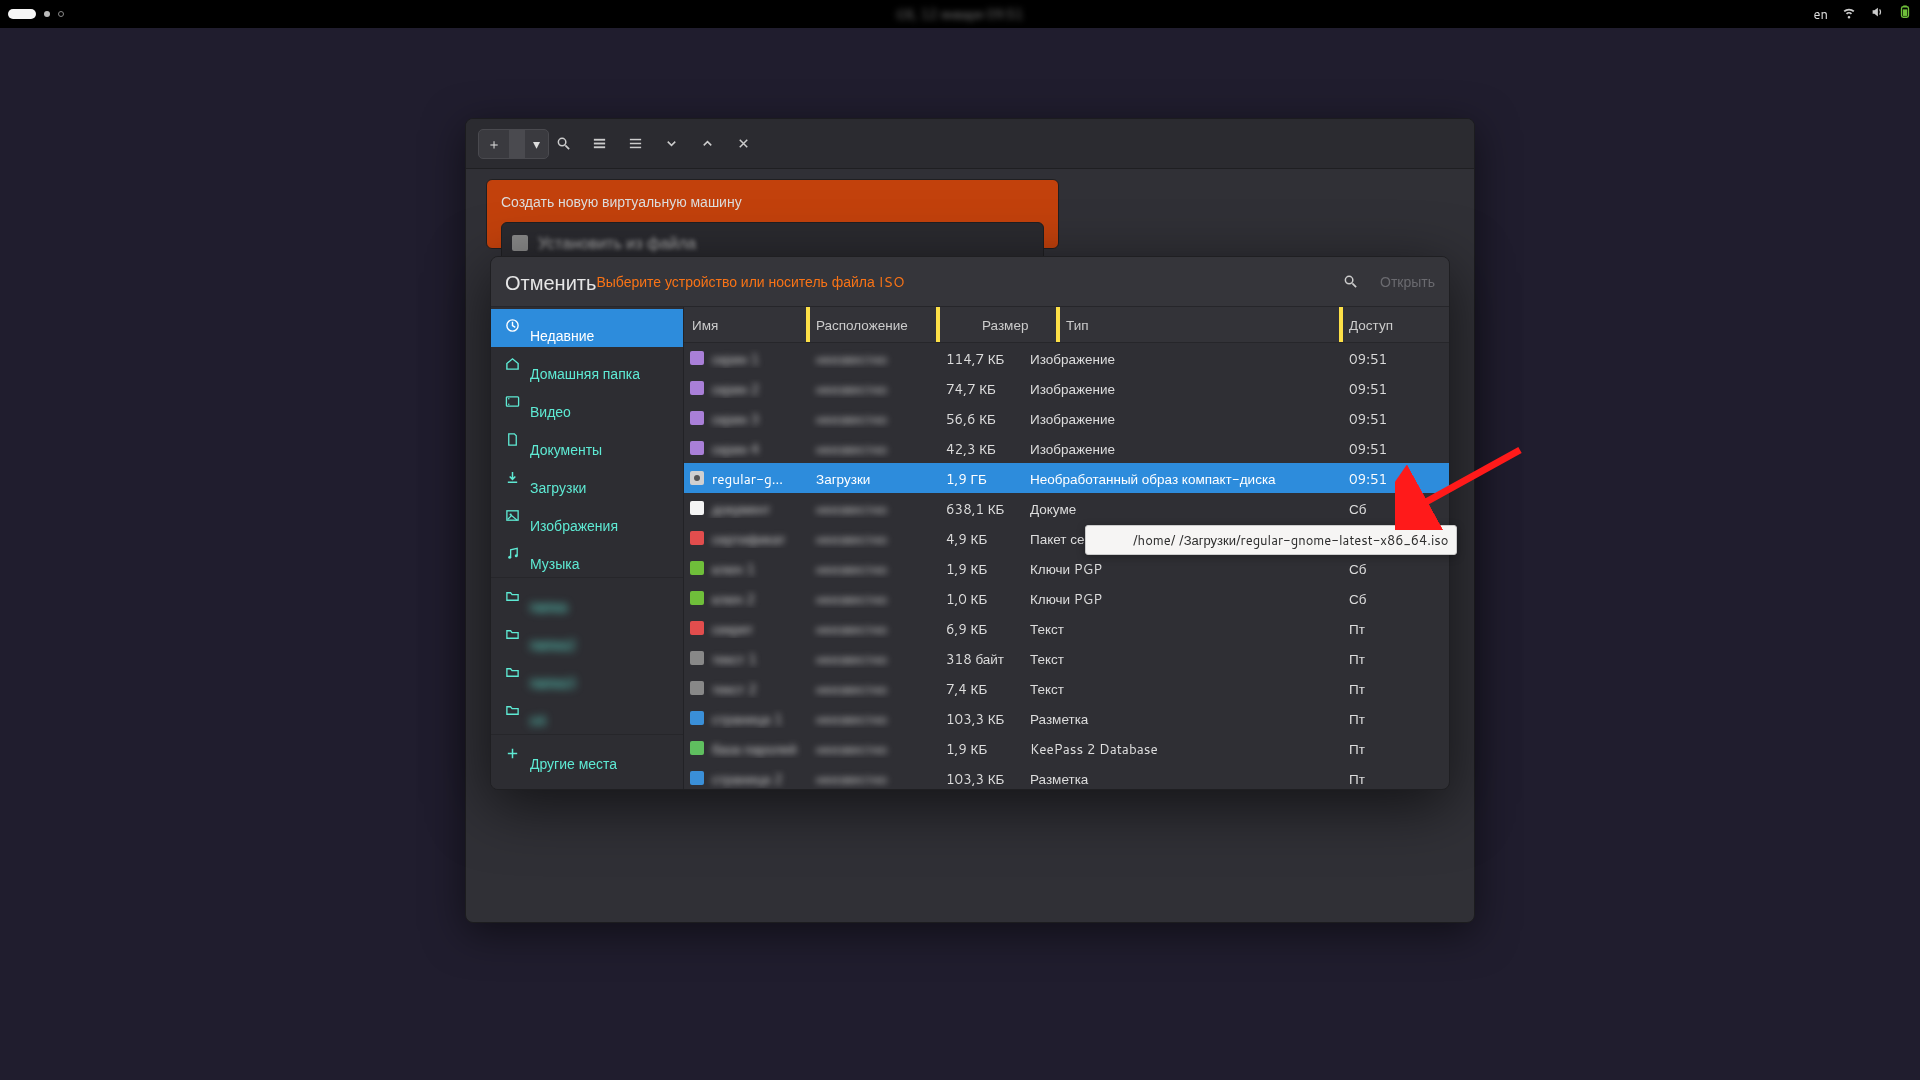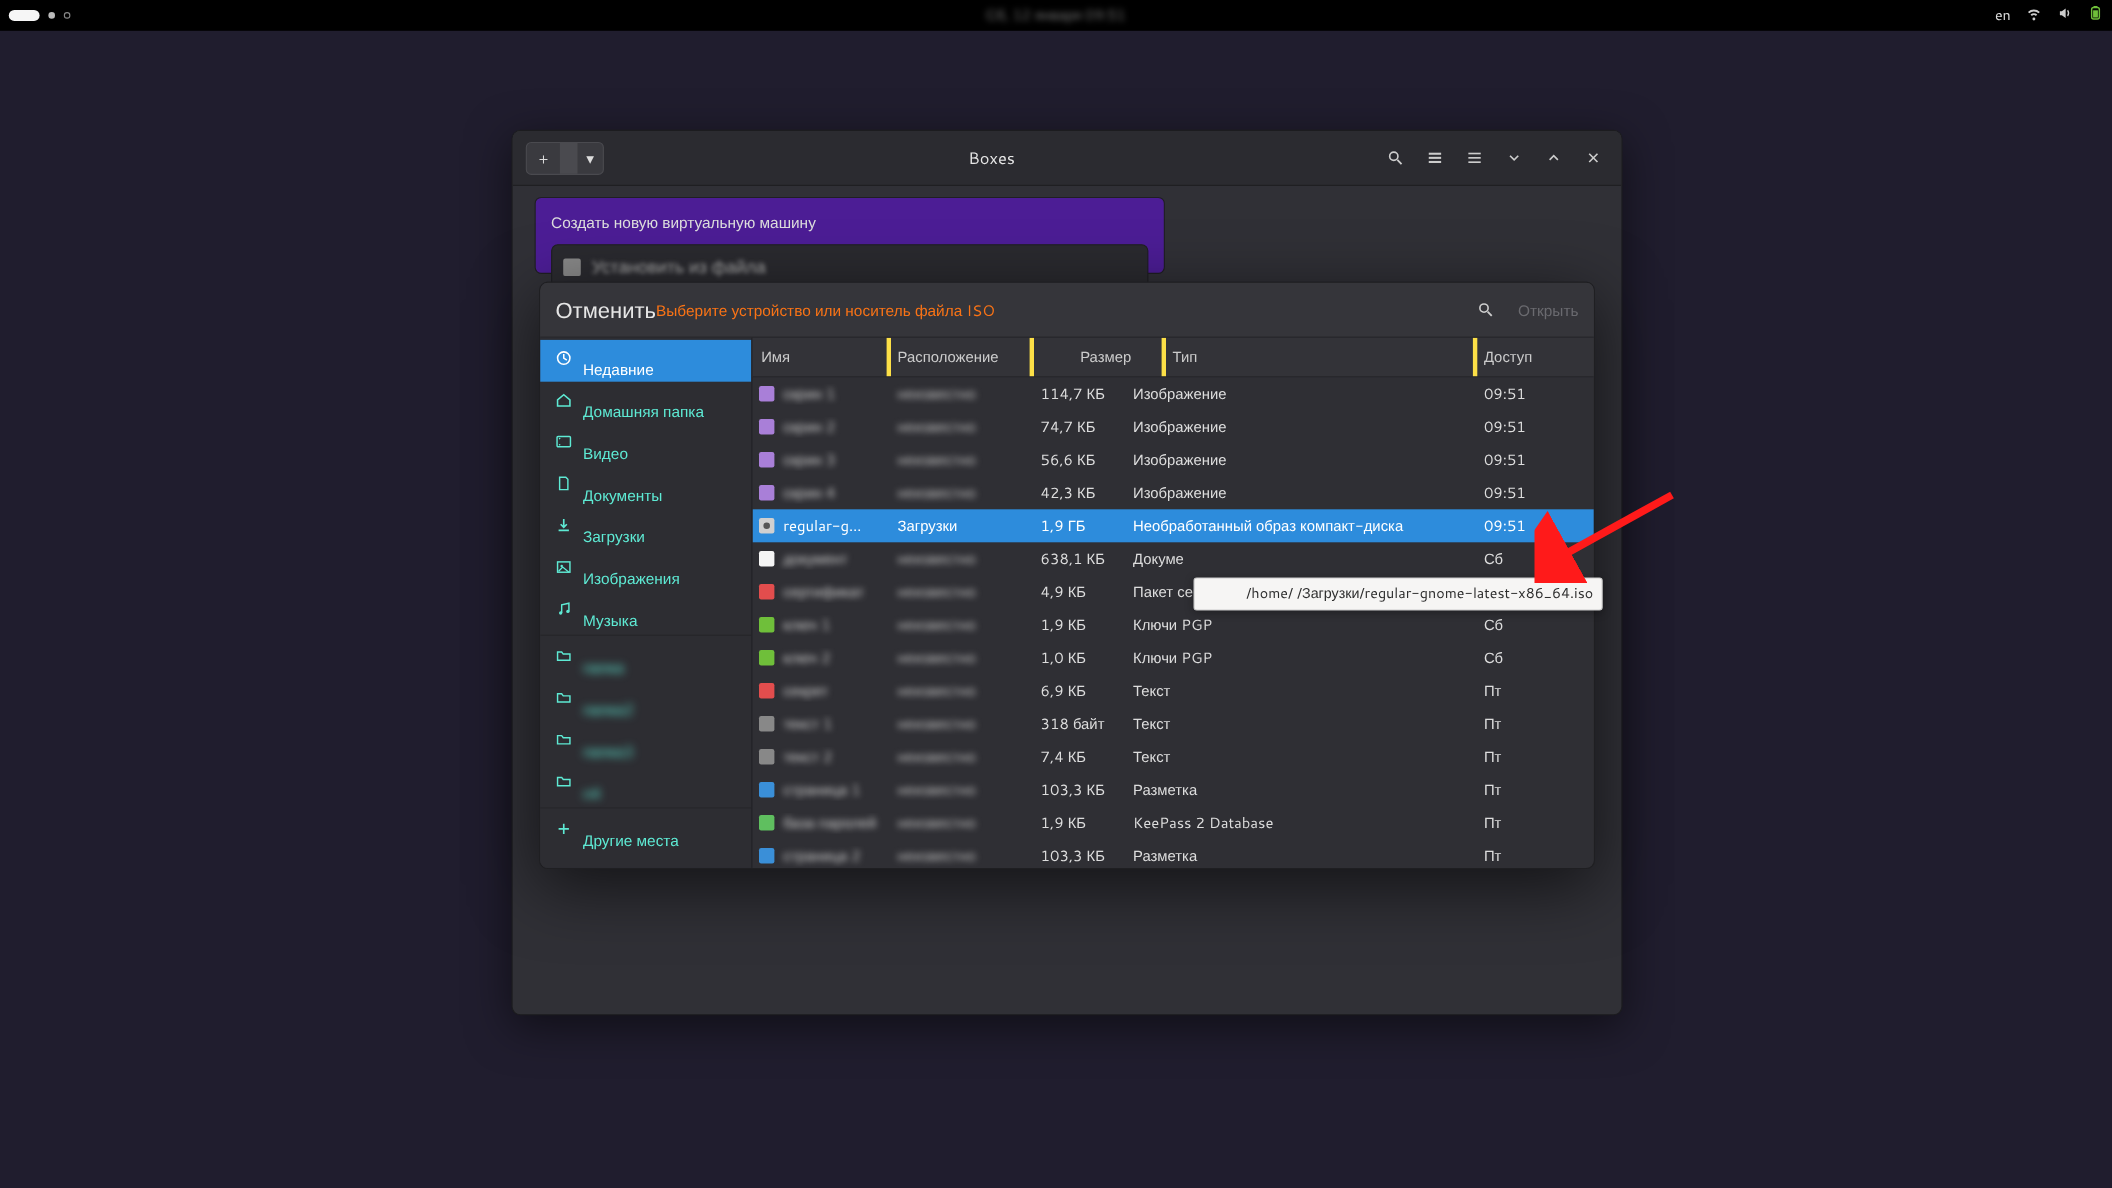--- a/index.html
+++ b/index.html
@@ -34,21 +34,21 @@
   .window { position:absolute; left:465px; top:118px; width:1010px; height:805px; background:#303036; border:1px solid #1c1c1f; border-radius:8px; overflow:hidden; box-shadow:0 10px 40px rgba(0,0,0,0.5); }
   .win-header { height:50px; display:flex; align-items:center; padding:0 12px; background:#2b2b30; border-bottom:1px solid #1f1f22; }
   .win-header .addbtn { display:flex; align-items:center; height:30px; border:1px solid #4a4a4f; border-radius:5px; background:#3a3a3f; }
   .win-header .addbtn span { padding:0 8px; font-size:14px; color:#ddd; }
   .win-header .addbtn .divider { width:1px; height:100%; background:#4a4a4f; }
   .win-header .title { flex:1; text-align:center; font-size:15px; color:#e6e6e6; }
   .win-header .actions { display:flex; gap:8px; align-items:center; }
   .icon-btn { width:28px; height:28px; display:flex; align-items:center; justify-content:center; border-radius:4px; color:#ccc; }
   .icon-btn svg { width:15px; height:15px; fill:#ccc; }
 
-  .panel-inner { position:absolute; left:20px; top:60px; width:573px; height:70px; border:1px solid #1f1f22; border-radius:6px; padding:12px 14px; background:#4c1d95; }
+  .panel-inner { position:absolute; left:20px; top:60px; width:573px; height:70px; border:1px solid #1f1f22; border-radius:6px; padding:12px 14px; background:#c2410c; }
   .panel-inner .hdr { font-size:14px; color:#ddd; margin-bottom:10px; }
   .install-row { display:flex; align-items:center; gap:10px; border:1px solid #1f1f22; border-radius:6px; padding:8px 10px; background:#2a2a2f; }
   .install-row .iso-ico { width:16px; height:16px; background:#888; border-radius:2px; }
   .install-row .lbl { color:#aaa; filter:blur(2px); }
 
   
   .dialog { position:absolute; left:490px; top:256px; width:960px; height:534px; background:#2f2f34; border:1px solid #1f1f22; border-radius:8px; box-shadow:0 15px 60px rgba(0,0,0,0.6); overflow:hidden; display:flex; flex-direction:column; }
   .dialog-header { height:50px; background:#35353a; display:flex; align-items:center; padding:0 14px; border-bottom:1px solid #26262a; }
   .dialog-header .cancel { font-size:20px; color:#e6e6e6; }
   .dialog-header .dtitle { flex:1; text-align:left; font-size:14px; color:#f97316; }
@@ -135,21 +135,20 @@
   </div>
 </div>
 
 <div class="window">
   <div class="win-header">
     <div class="addbtn">
       <span>＋</span>
       <span class="divider"></span>
       <span>▾</span>
     </div>
-    <div class="title">Boxes</div>
     <div class="actions">
       <span class="icon-btn">
           <svg viewBox="0 0 16 16">
             <circle cx="6.5" cy="6.5" r="4" fill="none" stroke="#ccc" stroke-width="1.6"></circle>
             <line x1="10" y1="10" x2="14" y2="14" stroke="#ccc" stroke-width="1.8"></line>
           </svg>
         </span>
       <span class="icon-btn">
           <svg viewBox="0 0 16 16">
             <rect x="2" y="3" width="12" height="2"></rect>

